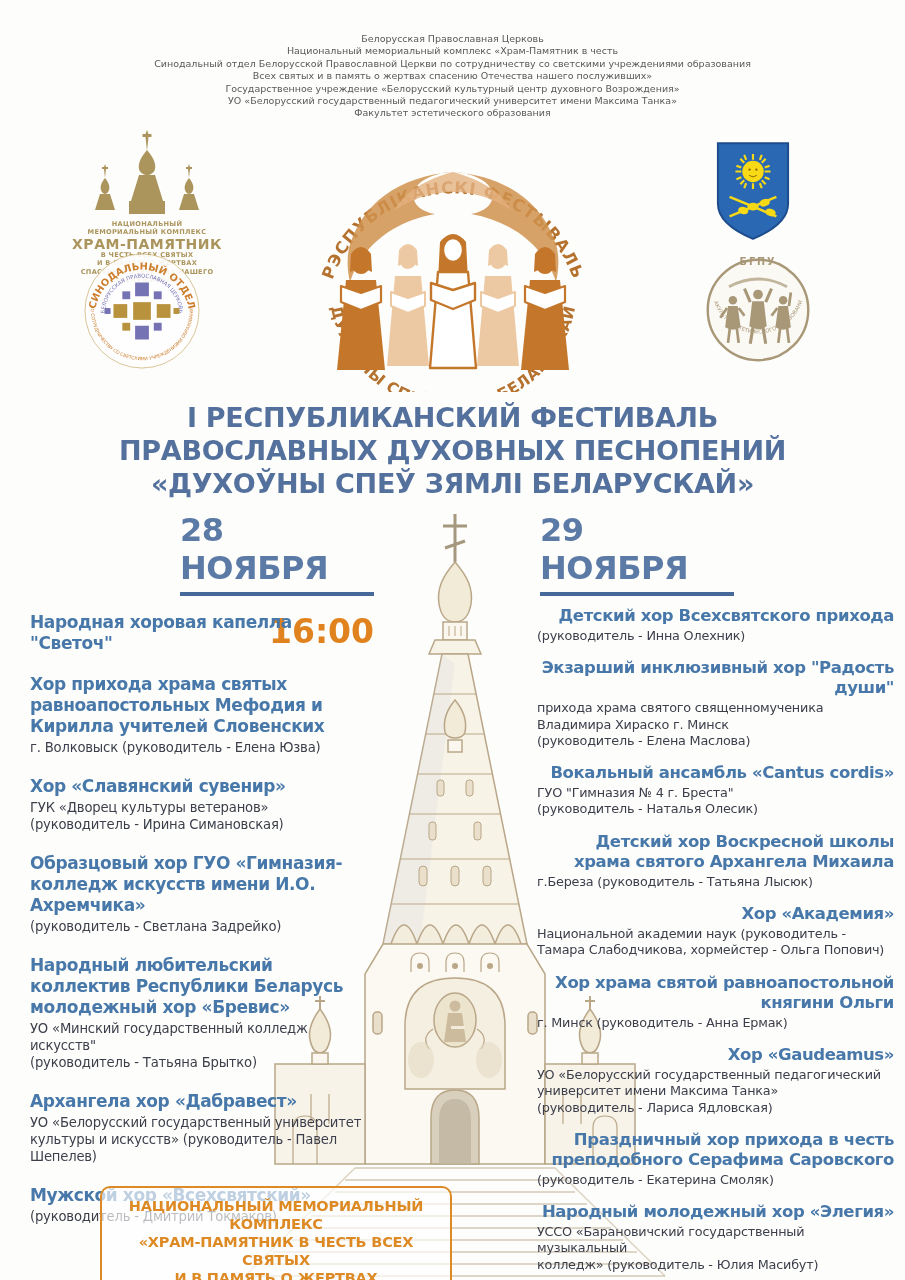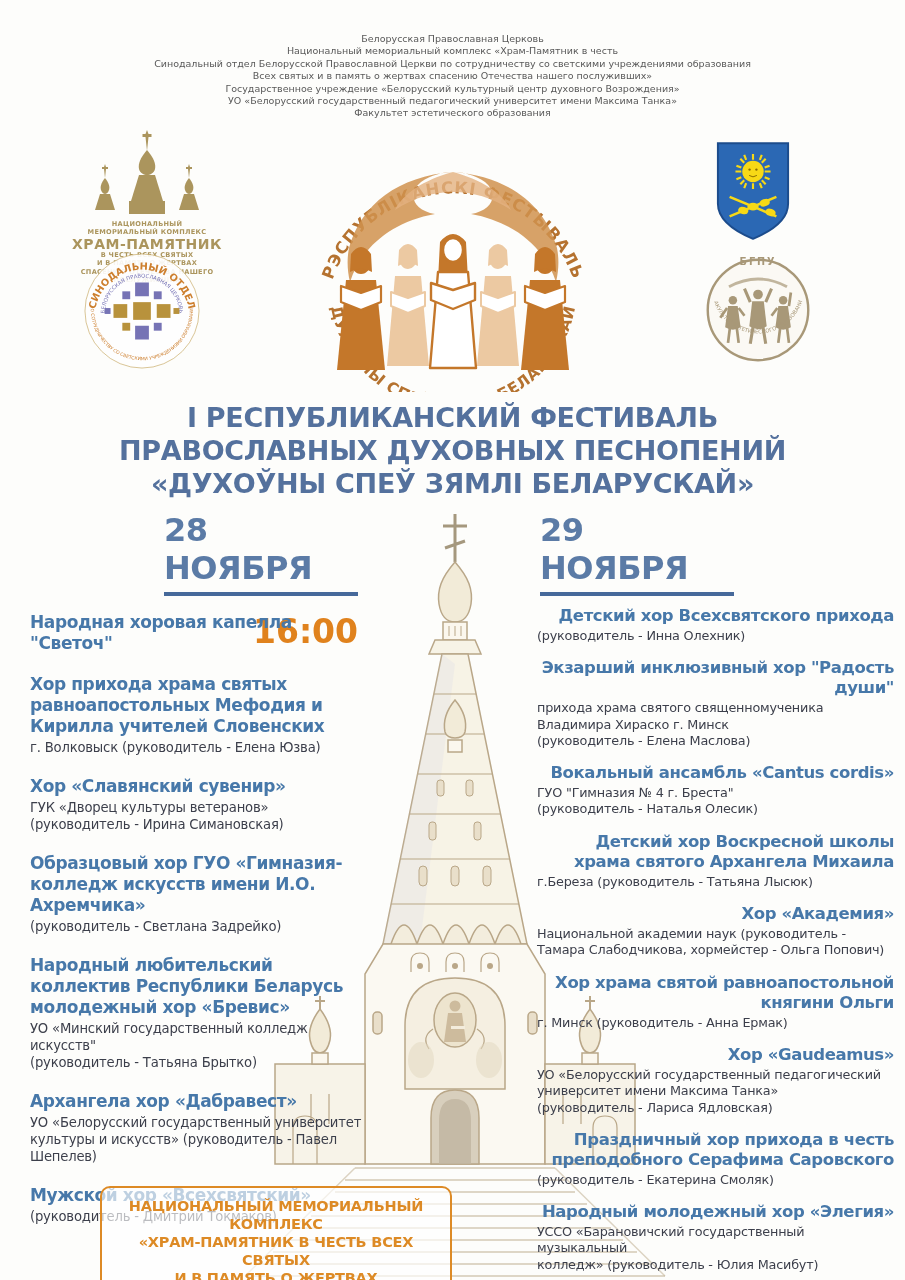--- a/index.html
+++ b/index.html
@@ -30,21 +30,21 @@
   .shield { position:absolute; left:714px; top:140px; width:78px; height:102px; z-index:2; }
   .bgpu { position:absolute; left:699px; top:250px; width:118px; height:116px; z-index:2; }
 
   
   .title { position:absolute; top:401px; left:0; width:100%; text-align:center;
     color:var(--c-title_blue); font-size:27px; font-weight:bold; line-height:33px;
     letter-spacing:-.3px; z-index:2; }
 
   
   .dateblock { position:absolute; top:511px; width:194px; z-index:2; }
-  .dateblock.left { left:164px; } .dateblock.right { left:540px; }
+  .dateblock.left { left:180px; } .dateblock.right { left:540px; }
   .date { color:var(--c-date_blue); font-size:32px; font-weight:bold; letter-spacing:-.5px;
     padding-bottom:5px; border-bottom:4px solid var(--c-underline_blue); }
   .time { color:var(--c-time_orange); font-size:33px; font-weight:bold; margin-top:16px; }
   .dateblock.left .time { text-align:right; }
   .dateblock.right .time { text-align:left; }
 
   
   .church { position:absolute; left:215px; top:503px; width:480px; height:777px; z-index:0; }
 
   

